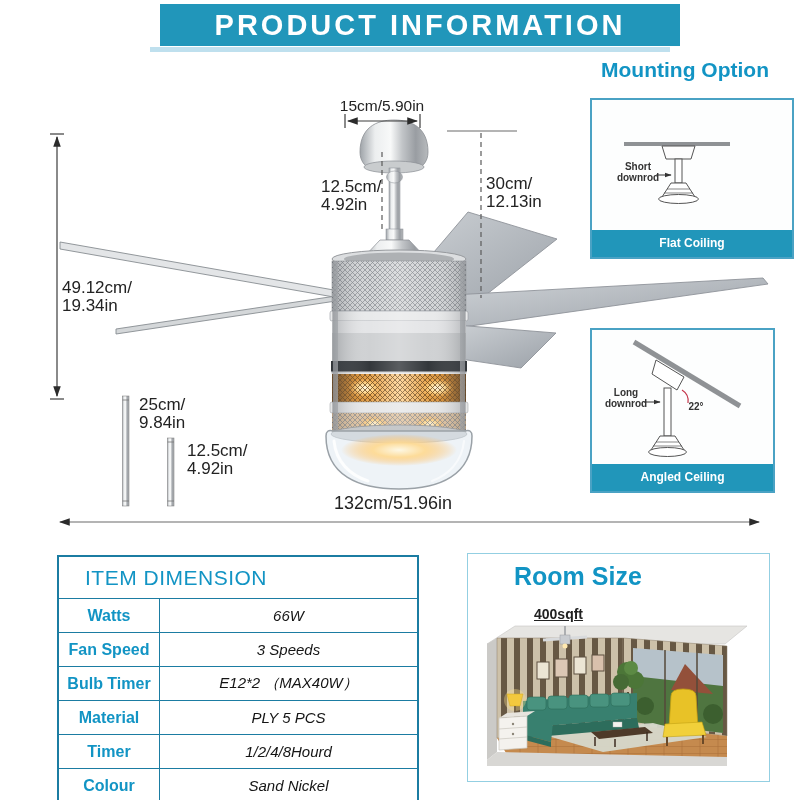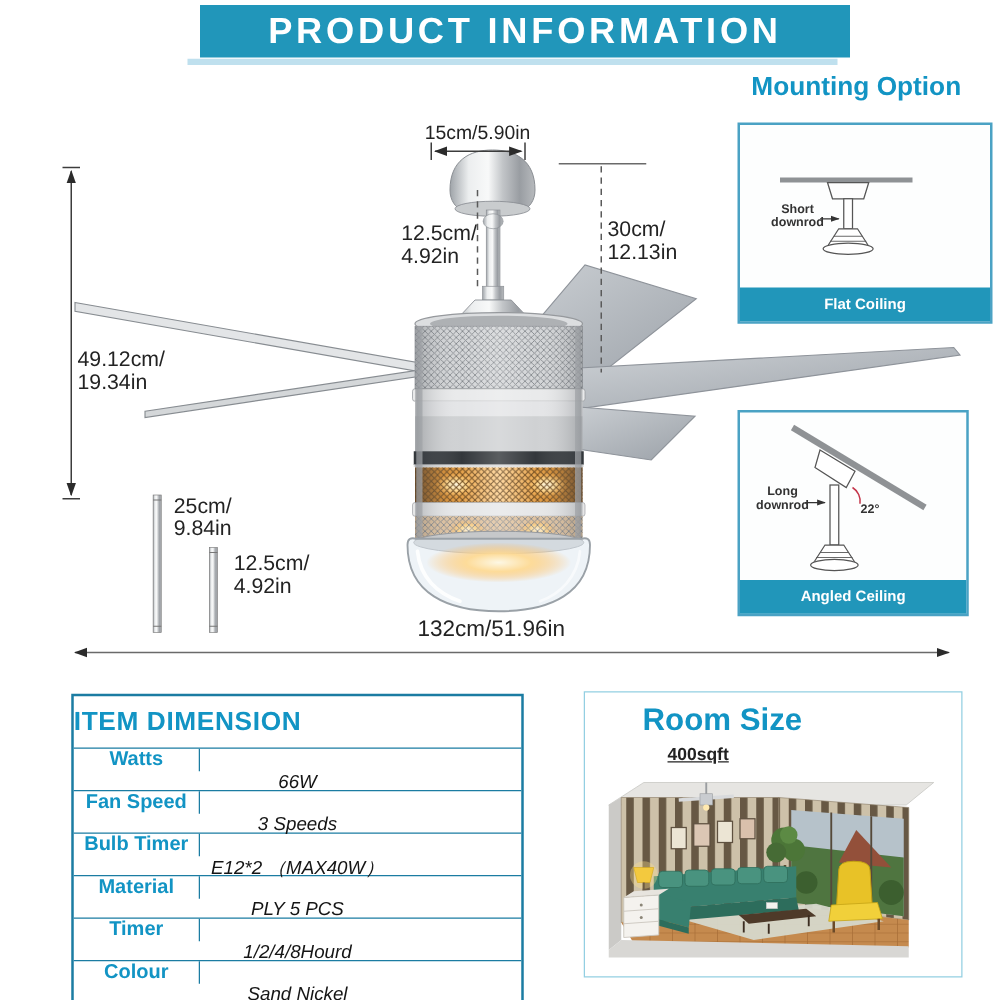--- a/index.html
+++ b/index.html
@@ -15,31 +15,31 @@
                  color:#1294c4;font-size:21px;font-weight:bold;}
   .mount-box{position:absolute;border:2px solid #4aa2c4;background:#fdfefe;box-sizing:border-box;}
   .mount-box.flat{left:590px;top:98px;width:204px;height:161px;}
   .mount-box.angled{left:590px;top:328px;width:185px;height:165px;}
   .mount-caption{position:absolute;left:0;right:0;bottom:0;height:27px;background:#2196ba;
                  color:#ffffff;font-weight:bold;font-size:12px;text-align:center;line-height:27px;}
   .mount-diagram{position:absolute;left:0;top:0;}
   
   .spec-table{position:absolute;left:57px;top:555px;width:362px;border:2px solid #1b7ca2;
               box-sizing:border-box;background:#fff;}
-  .spec-header{height:41px;line-height:41px;font-size:21px;font-weight:bold;
+  .spec-header{height:41px;line-height:41px;padding-left:26px;font-size:21px;font-weight:normal;
                color:#1294c4;border-bottom:1px solid #1b7ca2;letter-spacing:0.5px;}
-  .spec-row{display:flex;height:33px;border-bottom:1px solid #1b7ca2;flex-direction:column;}
+  .spec-row{display:flex;height:33px;border-bottom:1px solid #1b7ca2;}
   .spec-row:last-child{border-bottom:none;}
   .spec-label{width:100px;border-right:1px solid #1b7ca2;color:#1294c4;font-weight:bold;
               font-size:16px;display:flex;align-items:center;justify-content:center;}
   .spec-value{flex:1;font-size:15px;color:#151515;display:flex;align-items:center;justify-content:center;font-style:italic;}
   
   .room-box{position:absolute;left:467px;top:553px;width:303px;height:229px;border:1px solid #93cfe2;
             box-sizing:border-box;background:#fff;}
-  .room-heading{margin:8px 0 4px 46px;color:#1294c4;font-size:25px;font-weight:bold;}
+  .room-heading{margin:8px 0 15px 46px;color:#1294c4;font-size:25px;font-weight:bold;}
   .room-size{margin:1px 0 0 66px;color:#222;font-size:14px;font-weight:bold;text-decoration:underline;}
   .room-illustration{position:absolute;left:7px;top:52px;}
   
   .fan-svg{position:absolute;left:0;top:0;}
   .dim-text{font-family:"Liberation Sans",sans-serif;font-size:17px;fill:#232323;}
   .dim-text-sm{font-family:"Liberation Sans",sans-serif;font-size:15.5px;fill:#232323;}
   .dim-text-lg{font-family:"Liberation Sans",sans-serif;font-size:18px;fill:#232323;}
   .mini-label{font-family:"Liberation Sans",sans-serif;font-size:10px;fill:#333;font-weight:600;}
 </style>
 </head>

